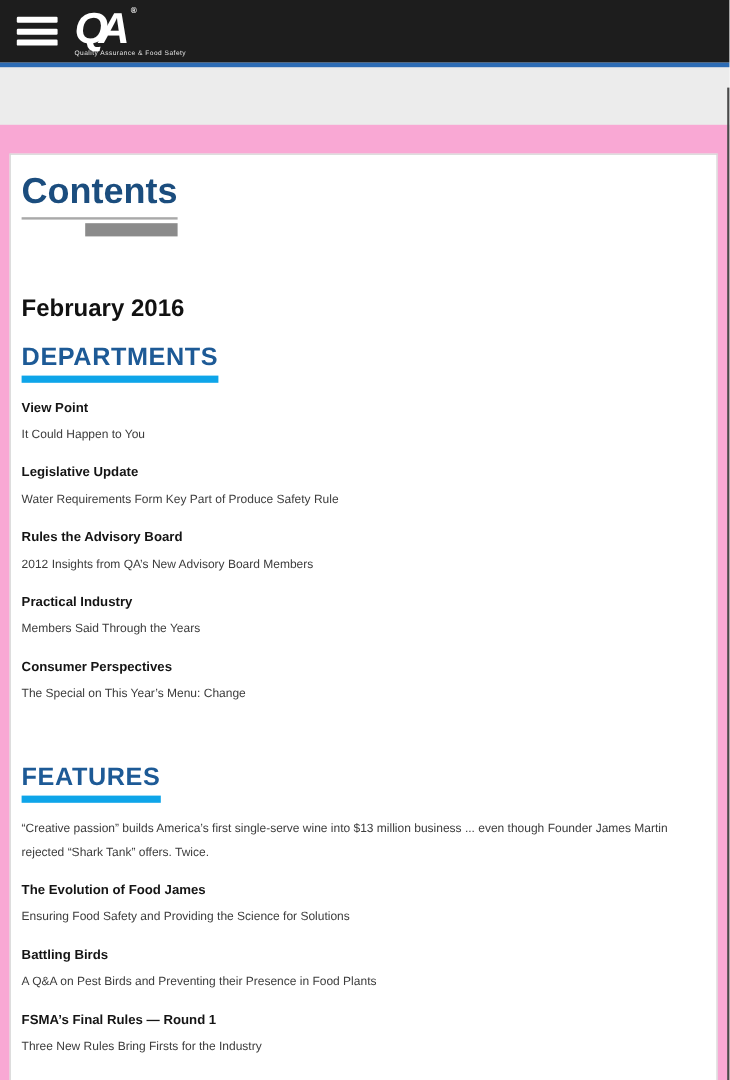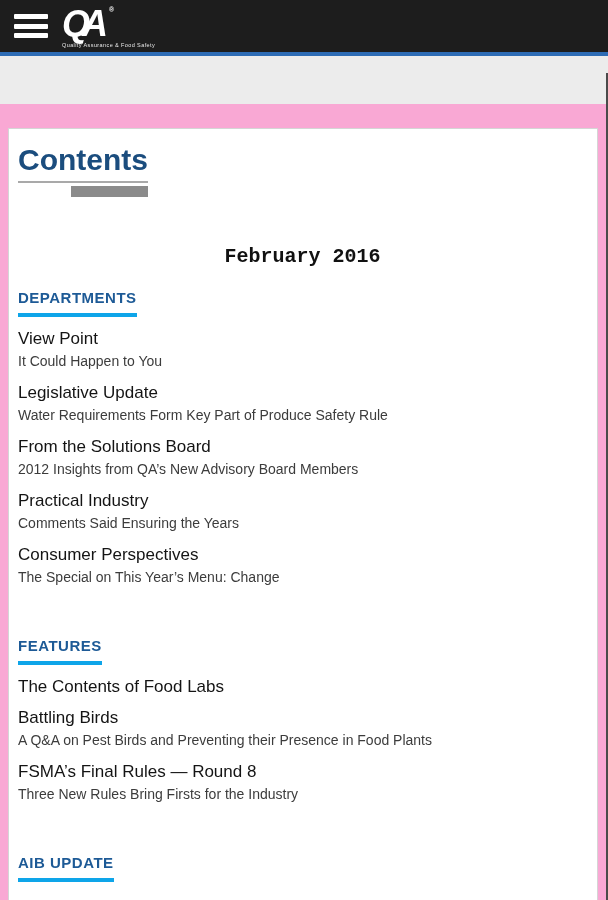--- a/index.html
+++ b/index.html
@@ -32,33 +32,33 @@
   .card {
     margin-left:8px; width:590px; min-height:830px;
     background:#fff; border:1px solid #d5d5d5; border-bottom:none;
     padding:14px 10px 0 9px;
   }
 
   .page-title { font-size:30px; font-weight:bold; color:#1b4d7e; line-height:34px; }
   .title-rule { width:130px; height:2px; background:#a9a9a9; margin-top:4px; }
   .title-bar  { width:77px; height:11px; background:#8b8b8b; margin-left:53px; margin-top:3px; }
 
-  .issue-date { text-align:center; font-size:20px; font-weight:bold; color:#111; margin-top:48px; line-height:24px;font-family:Liberation Mono, monospace; }
+  .issue-date { text-align:left; font-size:20px; font-weight:bold; color:#111; margin-top:48px; line-height:24px; }
 
   .section { margin-top:16px; }
   .section.gap { margin-top:46px; }
   .section-heading {
     display:inline-block;
-    font-size:15px; font-weight:bold; color:#1d5a96;
+    font-size:21px; font-weight:bold; color:#1d5a96;
     letter-spacing:.5px; line-height:26px;
-    border-bottom:4px solid #0ea5e9; padding-bottom:2px;
+    border-bottom:6px solid #0ea5e9; padding-bottom:2px;
   }
   .toc-item { margin-top:12px; cursor:pointer; }
-  .item-title { font-size:17px; font-weight:normal; color:#141414; line-height:19px; }
-  .item-sub   { font-size:14px; color:#3c3c3c; line-height:20px; margin-top:3px; }
+  .item-title { font-size:11px; font-weight:bold; color:#141414; line-height:19px; }
+  .item-sub   { font-size:10px; color:#3c3c3c; line-height:20px; margin-top:3px; }
 
   
   .scrollbar { position:absolute; top:73px; right:0; width:2px; height:827px; background:#4a4a4a; }
 </style>
 </head>
 <body>
 
 <header class="app-bar">
   <div class="hamburger">
     <span></span>
@@ -86,47 +86,49 @@
 
       <div class="toc-item">
         <div class="item-title">View Point</div>
         <div class="item-sub">It Could Happen to You</div>
       </div>
       <div class="toc-item">
         <div class="item-title">Legislative Update</div>
         <div class="item-sub">Water Requirements Form Key Part of Produce Safety Rule</div>
       </div>
       <div class="toc-item">
-        <div class="item-title">From the Solutions Board</div>
+        <div class="item-title">Rules the Advisory Board</div>
         <div class="item-sub">2012 Insights from QA’s New Advisory Board Members</div>
       </div>
       <div class="toc-item">
         <div class="item-title">Practical Industry</div>
-        <div class="item-sub">Comments Said Ensuring the Years</div>
+        <div class="item-sub">Members Said Through the Years</div>
       </div>
       <div class="toc-item">
         <div class="item-title">Consumer Perspectives</div>
         <div class="item-sub">The Special on This Year’s Menu: Change</div>
       </div>
     </section>
 
     <section class="section gap">
       <h2 class="section-heading">FEATURES</h2>
 
       <div class="toc-item">
+        <div class="item-sub">“Creative passion” builds America’s first single-serve wine into $13 million business ... even though Founder James Martin rejected “Shark Tank” offers. Twice.</div>
       </div>
       <div class="toc-item">
-        <div class="item-title">The Contents of Food Labs</div>
+        <div class="item-title">The Evolution of Food James</div>
+        <div class="item-sub">Ensuring Food Safety and Providing the Science for Solutions</div>
       </div>
       <div class="toc-item">
         <div class="item-title">Battling Birds</div>
         <div class="item-sub">A Q&amp;A on Pest Birds and Preventing their Presence in Food Plants</div>
       </div>
       <div class="toc-item">
-        <div class="item-title">FSMA’s Final Rules — Round 8</div>
+        <div class="item-title">FSMA’s Final Rules — Round 1</div>
         <div class="item-sub">Three New Rules Bring Firsts for the Industry</div>
       </div>
     </section>
 
     <section class="section gap">
       <h2 class="section-heading">AIB UPDATE</h2>
 
       
     </section>
 

